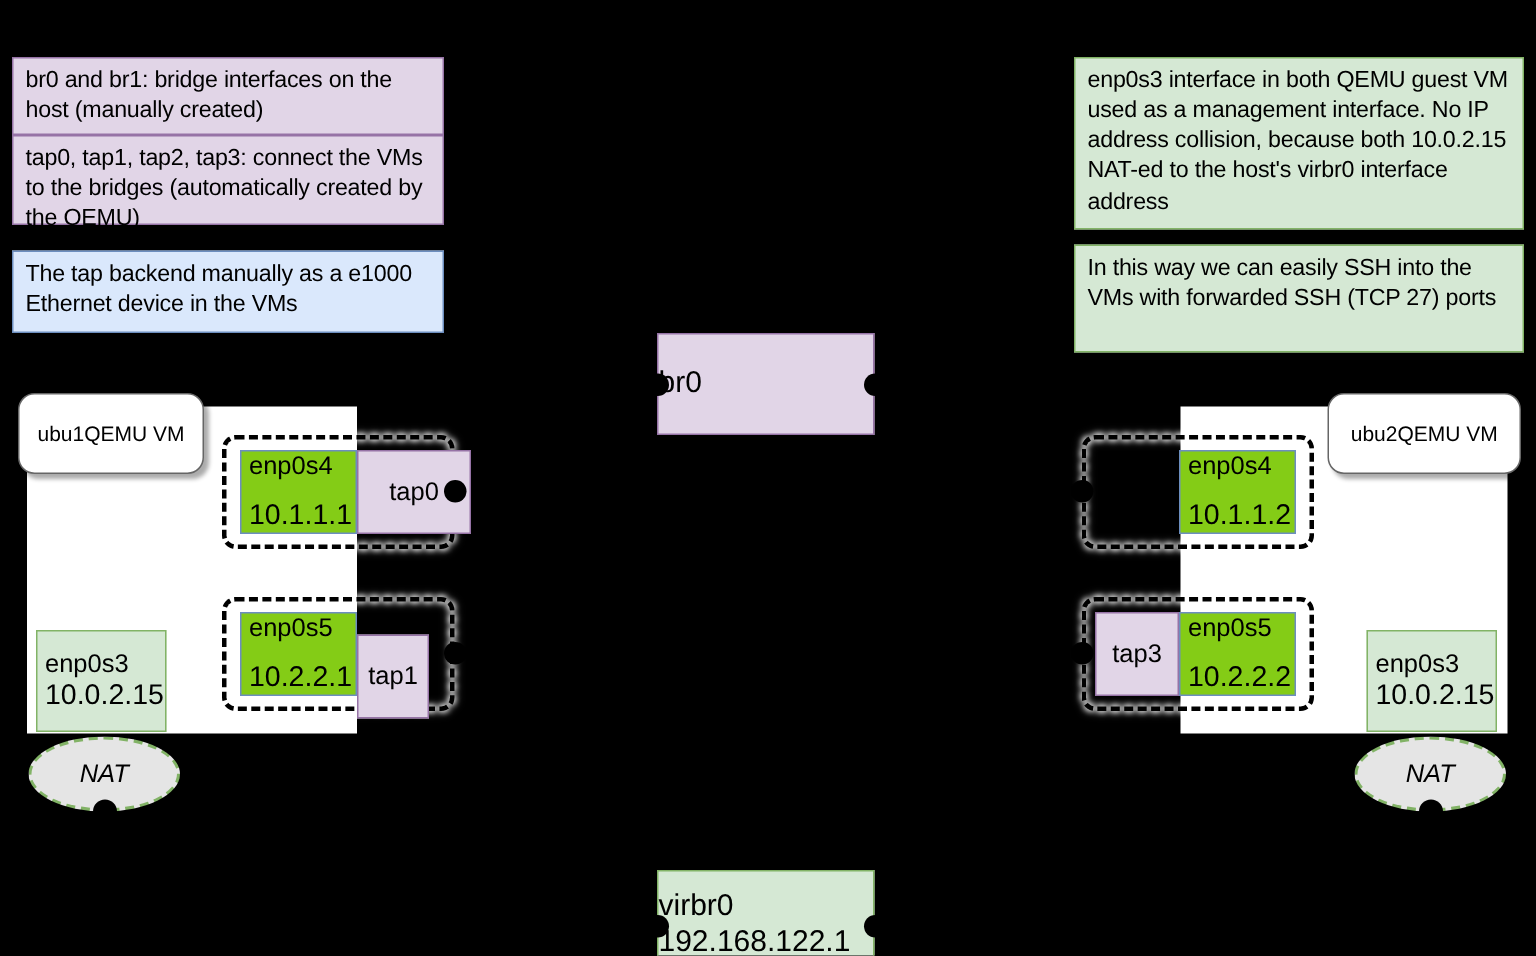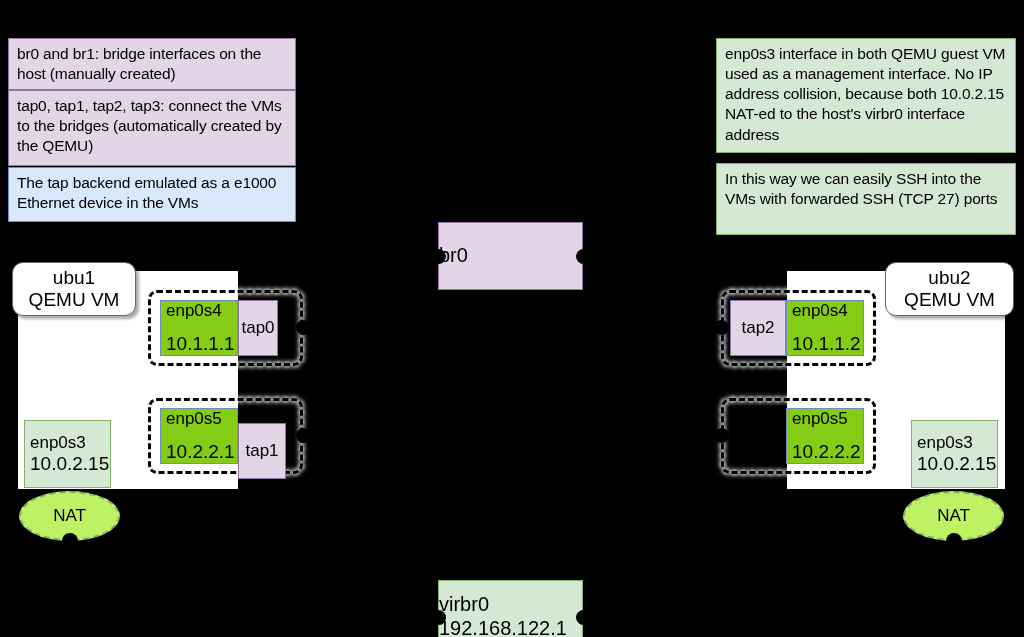--- a/index.html
+++ b/index.html
@@ -56,24 +56,24 @@
     border: 0;
   }
 
   
   .vm-plate {
     background: #ffffff;
     border: 1.4px solid #666666;
     border-radius: 11px;
     box-shadow: 3px 3px 3px rgba(0,0,0,0.33);
     display: flex;
-    flex-direction: column;
+    flex-direction: row;
     align-items: center;
     justify-content: center;
-    font-size: 19px;
+    font-size: 14px;
     line-height: 1.17;
     text-align: center;
   }
 
   
   .nic-group {
     border: 3.2px dashed #000000;
     border-radius: 9px;
     background: transparent;
     filter: drop-shadow(0 0 2.2px #ffffff) drop-shadow(0 0 2.2px #ffffff);
@@ -113,44 +113,45 @@
   .nub {
     position: absolute;
     width: 15px;
     height: 15px;
     background: #000000;
     border-radius: 50%;
   }
 
   
   .nat {
-    background: #bef264;
+    background: #e5e5e5;
     border: 2.6px dashed #82b366;
     border-radius: 50%;
     display: flex;
     align-items: center;
     justify-content: center;
     font-size: 17px;
+    font-style: italic;
   }
   .nat-nub {
     position: absolute;
     width: 16px;
     height: 16px;
     background: #000000;
     border-radius: 50%;
   }
 </style>
 </head>
 <body>
 
 <div id="canvas">
 
   <div class="abs note note-purple note-stack-purple" style="left:8px; top:10px; width:288px; height:52px;">br0 and br1: bridge interfaces on the host (manually created)</div>
-  <div class="abs note note-purple" style="left:8px; top:62px; width:288px; height:76px;">tap0, tap1, tap2, tap3: connect the VMs to the bridges (automatically created by the QEMU)</div>
-  <div class="abs note note-blue" style="left:8px; top:139px; width:288px; height:55px;">The tap backend emulated as a e1000 Ethernet device in the VMs</div>
+  <div class="abs note note-purple" style="left:8px; top:62px; width:288px; height:60px;">tap0, tap1, tap2, tap3: connect the VMs to the bridges (automatically created by the QEMU)</div>
+  <div class="abs note note-blue" style="left:8px; top:139px; width:288px; height:55px;">The tap backend manually as a e1000 Ethernet device in the VMs</div>
 
   <div class="abs note note-green note-stack-green" style="left:716px; top:10px; width:300px; height:115px;">enp0s3 interface in both QEMU guest VM used as a management interface. No IP address collision, because both 10.0.2.15 NAT-ed to the host's virbr0 interface address</div>
   <div class="abs note note-green" style="left:716px; top:135px; width:300px; height:72px;">In this way we can easily SSH into the VMs with forwarded SSH (TCP 27) ports</div>
 
   <div class="abs vm-body" style="left:18px; top:243px; width:220px; height:218px;"></div>
 
   <div class="abs vm-plate" style="left:12px; top:234px; width:124px; height:54px;">
     <span>ubu1</span>
     <span>QEMU VM</span>
   </div>
@@ -162,21 +163,21 @@
   <div class="abs nat" style="left:19px; top:463px; width:101px; height:50px;">
     <span>NAT</span>
   </div>
   <div class="nat-nub" style="left:62px; top:505px;"></div>
 
   <div class="abs nic-group" style="left:148px; top:262px; width:155px; height:76px;"></div>
   <div class="abs cell cell-blue" style="left:160px; top:272px; width:78px; height:56px;">
     <span>enp0s4</span>
     <span class="ip">10.1.1.1</span>
   </div>
-  <div class="abs cell cell-purple center" style="left:238px; top:272px; width:40px; height:56px;justify-content:center;">
+  <div class="abs cell cell-purple center" style="left:238px; top:272px; width:76px; height:56px;justify-content:center;">
     <span>tap0</span>
   </div>
   <div class="nub" style="left:296px; top:292px;"></div>
 
   <div class="abs nic-group" style="left:148px; top:370px; width:155px; height:76px;"></div>
   <div class="abs cell cell-blue" style="left:160px; top:380px; width:78px; height:56px;">
     <span>enp0s5</span>
     <span class="ip">10.2.2.1</span>
   </div>
   <div class="abs cell cell-purple center" style="left:238px; top:395px; width:48px; height:56px;">
@@ -194,30 +195,30 @@
   <div class="abs cell cell-green" style="left:911px; top:392px; width:87px; height:68px;">
     <span>enp0s3</span>
     <span class="ip">10.0.2.15</span>
   </div>
   <div class="abs nat" style="left:903px; top:463px; width:101px; height:50px;">
     <span>NAT</span>
   </div>
   <div class="nat-nub" style="left:946px; top:505px;"></div>
 
   <div class="abs nic-group" style="left:721px; top:262px; width:155px; height:76px;"></div>
-  <div class="abs cell cell-purple center" style="left:730px; top:272px; width:56px; height:56px;">
-    <span>tap2</span>
-  </div>
   <div class="abs cell cell-blue" style="left:786px; top:272px; width:78px; height:56px;">
     <span>enp0s4</span>
     <span class="ip">10.1.1.2</span>
   </div>
   <div class="nub" style="left:714px; top:292px;"></div>
 
   <div class="abs nic-group" style="left:721px; top:370px; width:155px; height:76px;"></div>
+  <div class="abs cell cell-purple center" style="left:730px; top:380px; width:56px; height:56px;">
+    <span>tap3</span>
+  </div>
   <div class="abs cell cell-blue" style="left:786px; top:380px; width:78px; height:56px;">
     <span>enp0s5</span>
     <span class="ip">10.2.2.2</span>
   </div>
   <div class="nub" style="left:714px; top:400px;"></div>
 
   <div class="abs bridge bridge-purple" style="left:438px; top:194px; width:145px; height:68px;">
     <span>br0</span>
   </div>
   <div class="nub" style="left:431px; top:221px;"></div>

